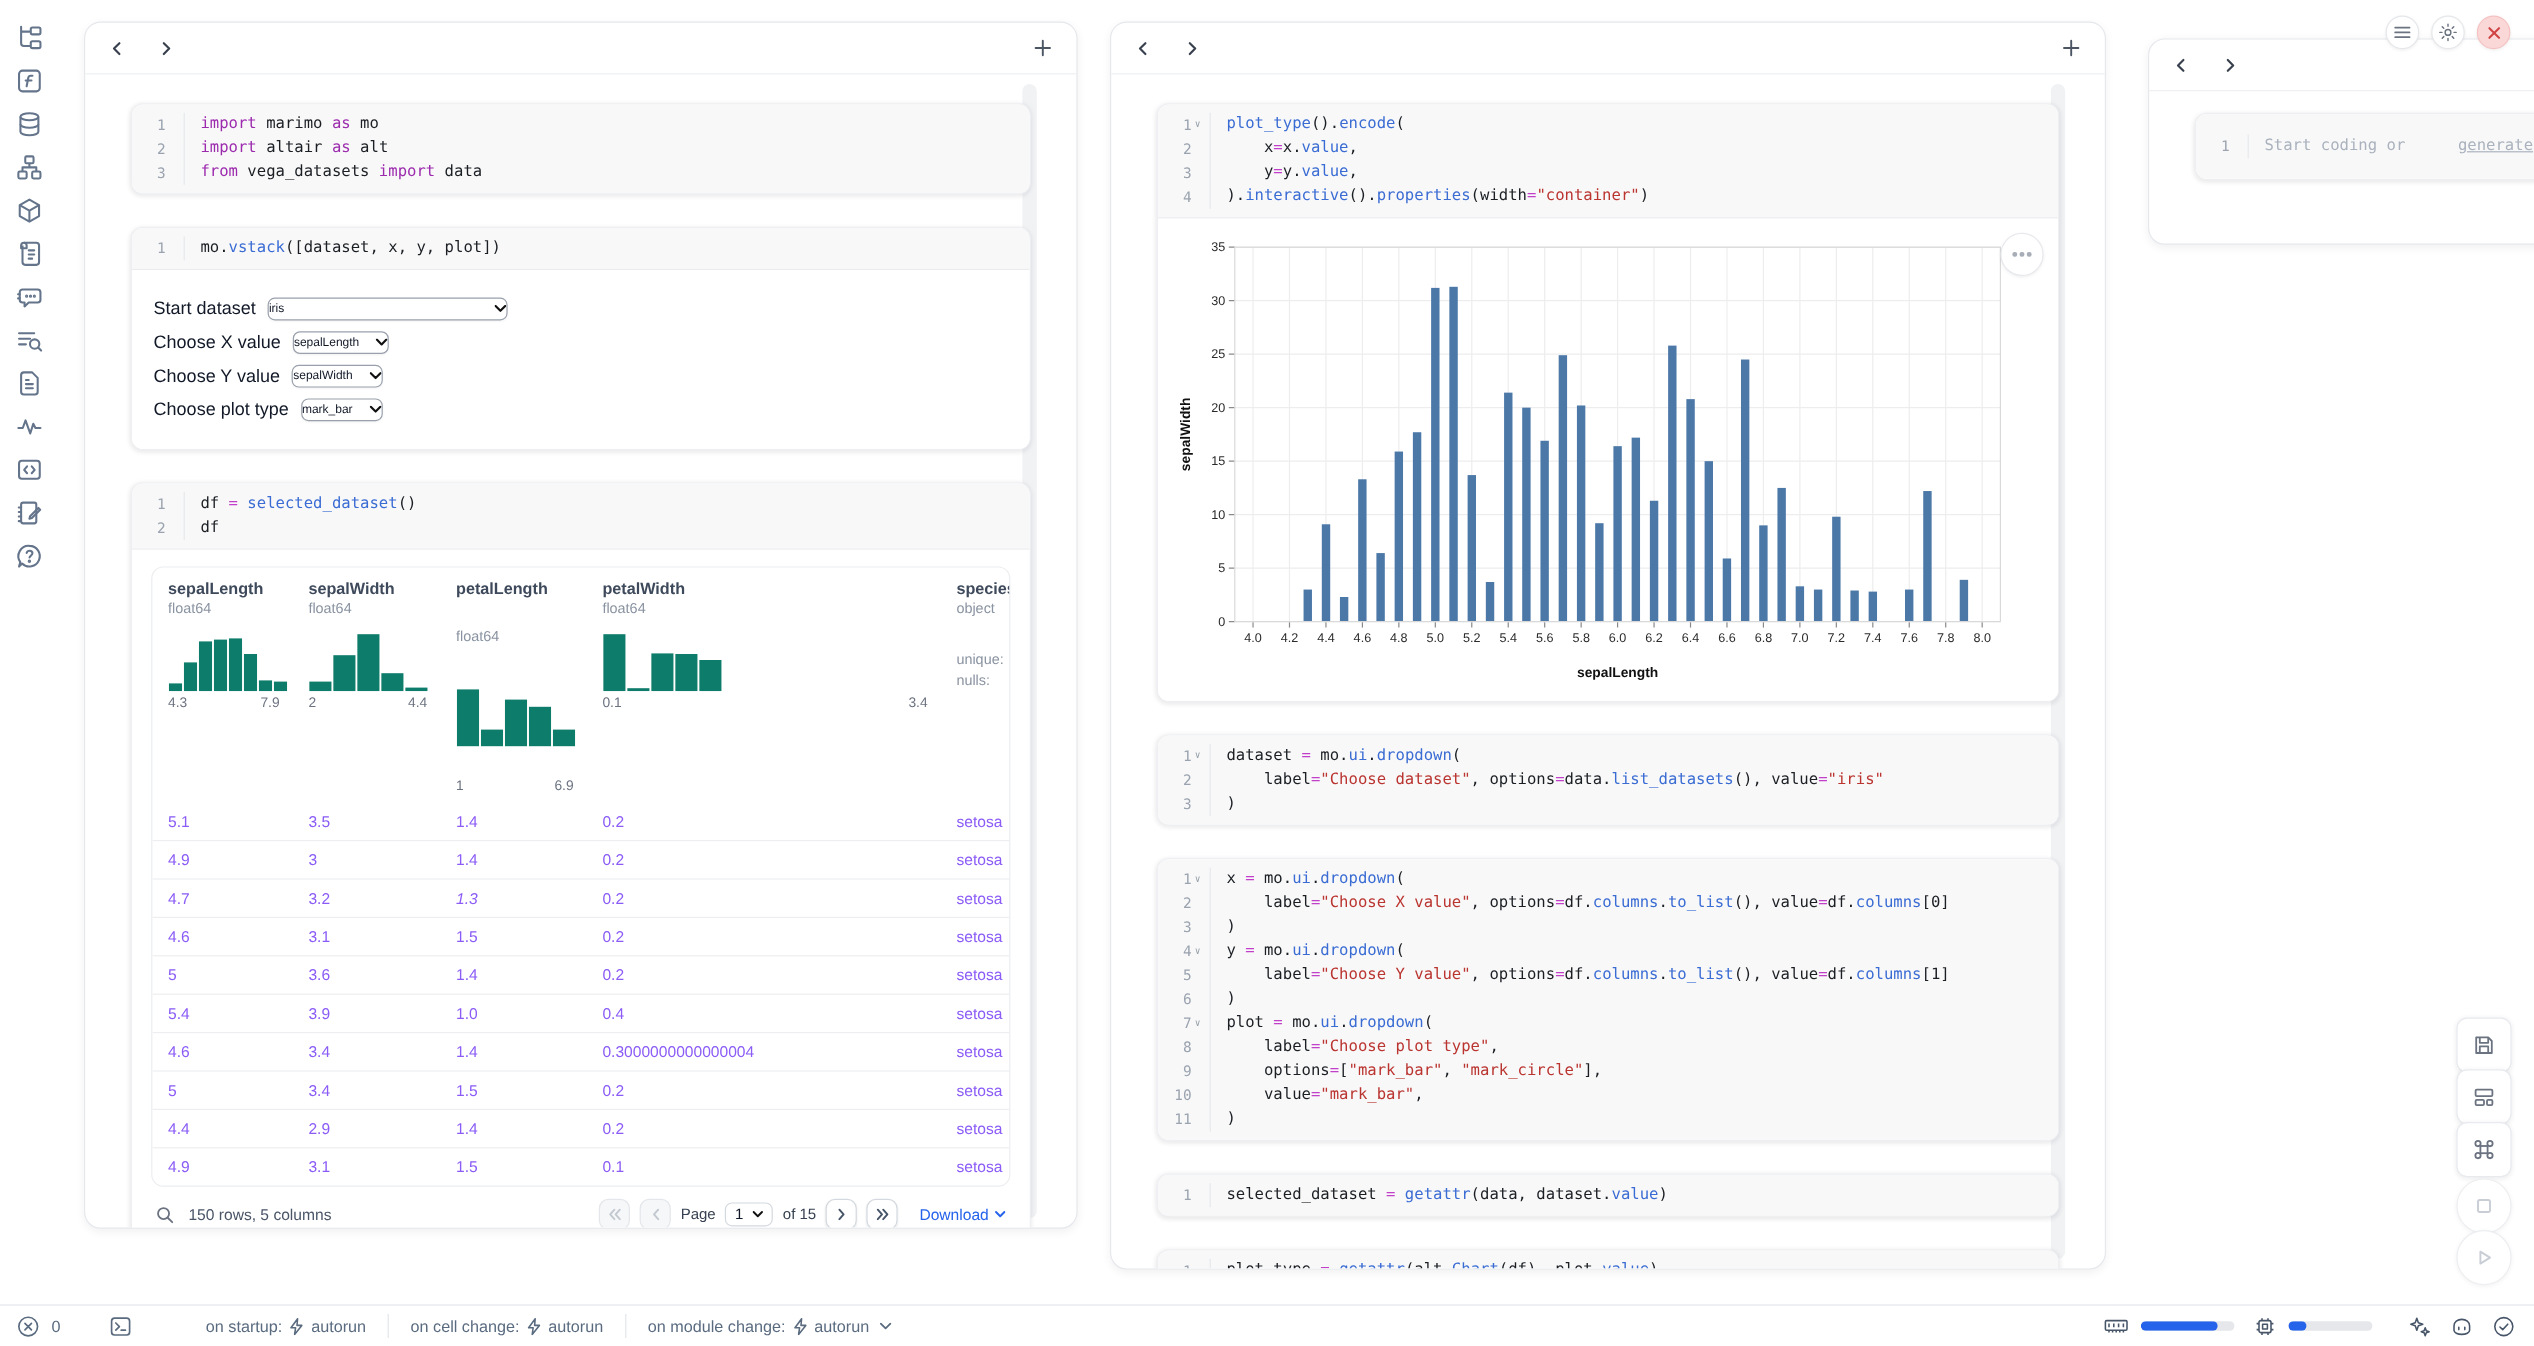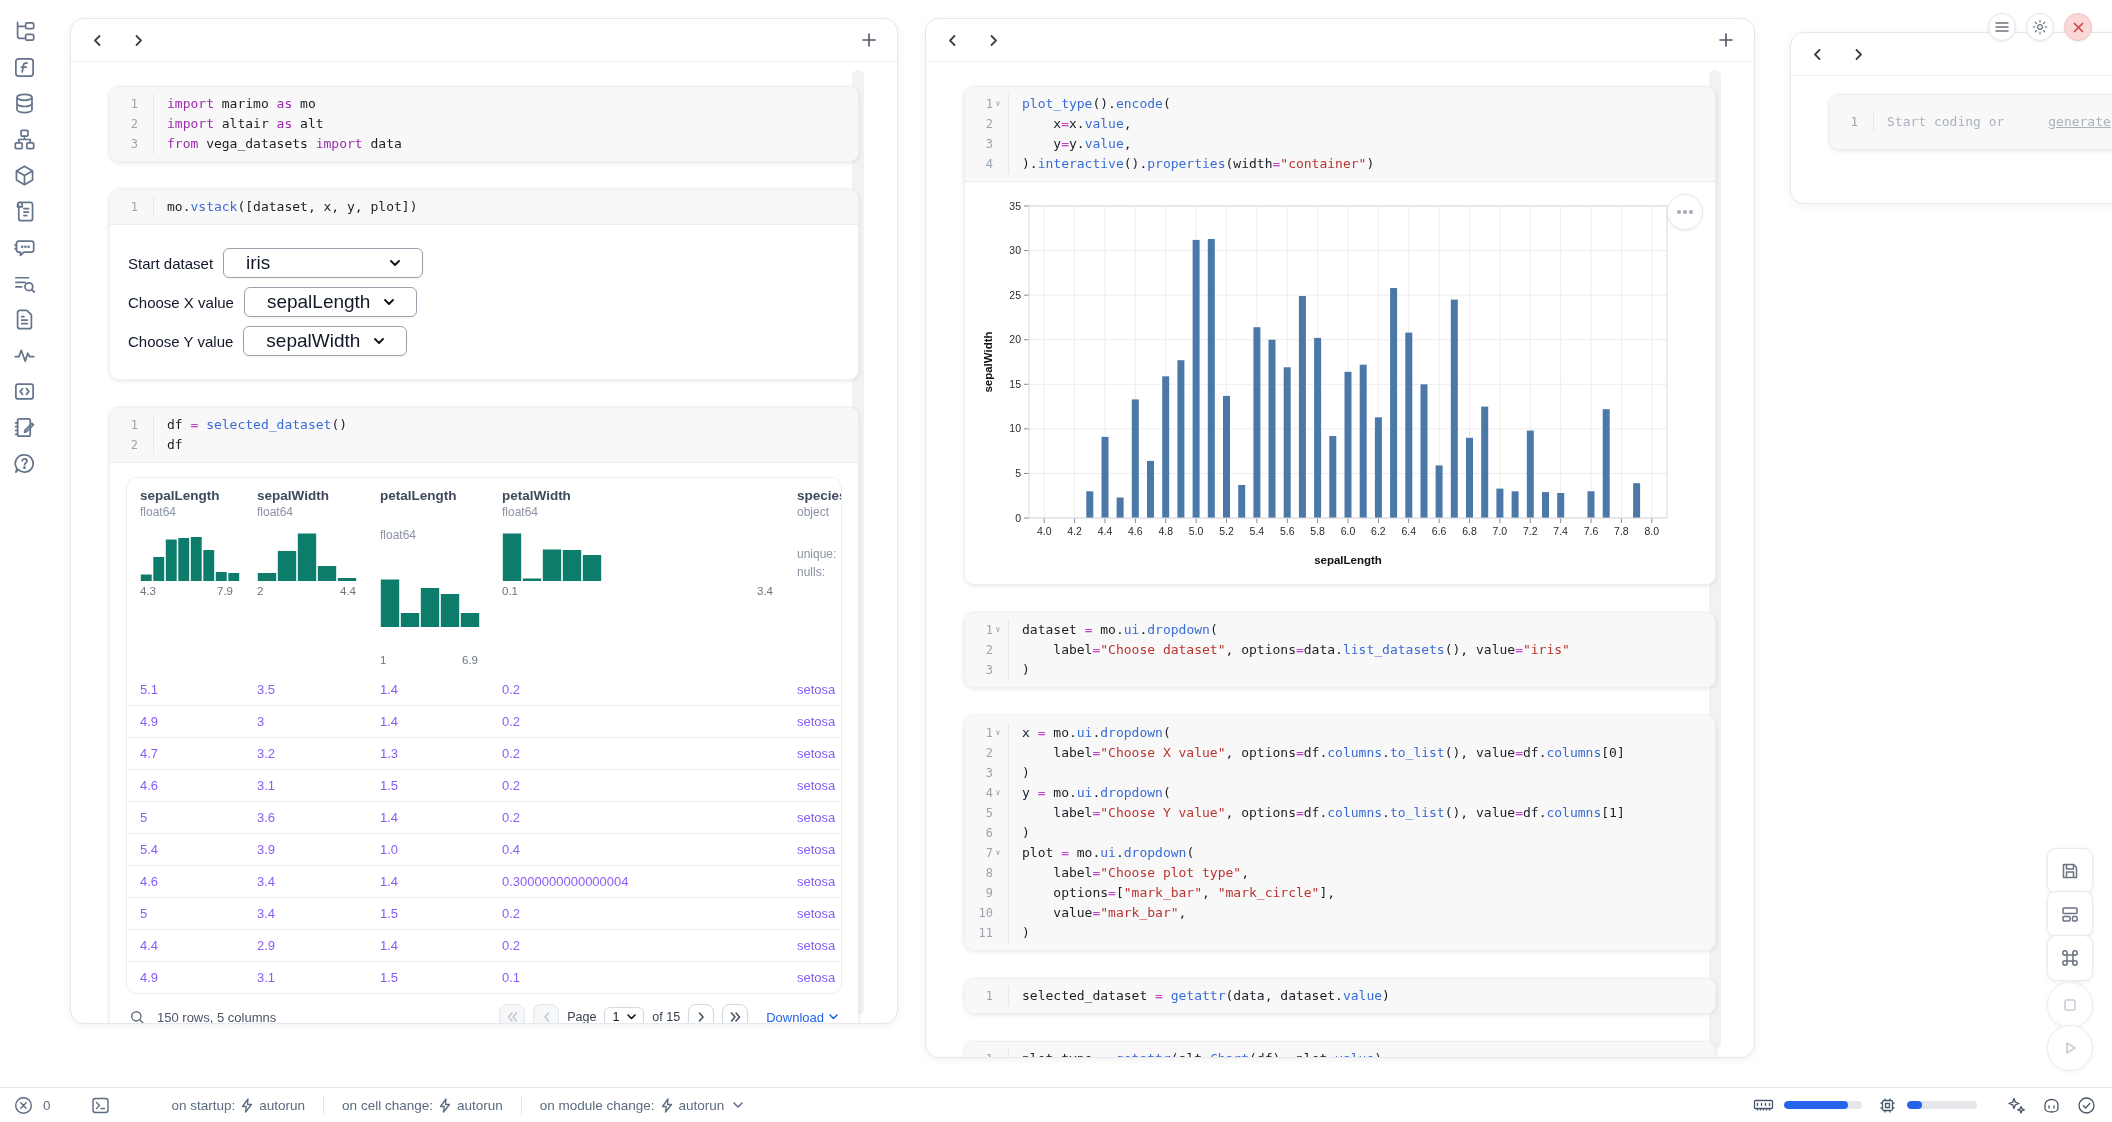--- a/index.html
+++ b/index.html
@@ -38,22 +38,22 @@
   .num{color:#9AA3AF;font-size:12px;}
   .fold{width:10px;text-align:center;font-size:8px;color:#98A1AC;}
   .tok-pl{color:#1B1F24;} .tok-kw{color:#9C2BAE;} .tok-fn{color:#3A6CD4;}
   .tok-str{color:#BA3430;} .tok-op{color:#C13FC9;}
   .output{border-top:1px solid #EBECEF;background:#fff;position:relative;}
 
   
   .dd-out{padding:14px 18px;}
   .dd-row{display:flex;align-items:center;margin:9px 0;font-size:15px;color:#111827;}
   .dd-label{margin-right:10px;}
-  .dd-select{border:1px solid #9AA1AC;border-radius:6px;padding:3px 22px;display:inline-flex;align-items:center;
-             font-size:19px;color:#111827;background:#fff;box-shadow:0 1px 2px rgba(0,0,0,.05);cursor:pointer;box-sizing:border-box;}
+  .dd-select{border:1px solid #9AA1AC;border-radius:6px;padding:3px 0;display:inline-flex;align-items:center;
+             font-size:10px;color:#111827;background:#fff;box-shadow:0 1px 2px rgba(0,0,0,.05);cursor:pointer;box-sizing:border-box;}
   .dd-select .dd-chev{margin-left:14px;color:#111;}
   .dd-select.wide{width:200px;} .dd-select.wide .dd-chev{margin-left:auto;}
 
   
   .tbl-out{padding:14px 16px 12px 16px;}
   .tbl-wrap{border:1px solid #ECEDF0;border-radius:10px;overflow:hidden;}
   .trow{display:flex;border-top:1px solid #EDEEF1;}
   .trow:first-child{border-top:none;}
   .tcell{flex:none;padding:8px 0 8px 13px;font-size:13px;color:#8b5cf6;box-sizing:border-box;
          white-space:nowrap;overflow:visible;}
@@ -271,20 +271,31 @@
             <span class="dd-label">Choose Y value</span>
             <span class="dd-select">
               <span class="dd-value">sepalWidth</span>
               <span class="dd-chev">
                 <svg width="10" height="7" viewBox="0 0 10 7" fill="none" stroke="#111" stroke-width="1.8" stroke-linecap="round" stroke-linejoin="round">
                   <polyline points="1,1 5,5 9,1"></polyline>
                 </svg>
               </span>
             </span>
           </div>
+          <div class="dd-row">
+            <span class="dd-label">Choose plot type</span>
+            <span class="dd-select">
+              <span class="dd-value">mark_bar</span>
+              <span class="dd-chev">
+                <svg width="10" height="7" viewBox="0 0 10 7" fill="none" stroke="#111" stroke-width="1.8" stroke-linecap="round" stroke-linejoin="round">
+                  <polyline points="1,1 5,5 9,1"></polyline>
+                </svg>
+              </span>
+            </span>
+          </div>
         </div>
     </div>
 
     <div class="cell">
       <div class="code">
           <div class="codeline"><span class="gutter"><span class="num">1</span><span class="fold"></span></span><span class="codetext"><span class="tok-pl">df </span><span class="tok-op">=</span><span class="tok-pl"> </span><span class="tok-fn">selected_dataset</span><span class="tok-pl">()</span></span></div>
           <div class="codeline"><span class="gutter"><span class="num">2</span><span class="fold"></span></span><span class="codetext"><span class="tok-pl">df</span></span></div>
         </div>
       <div class="output tbl-out">
         <div class="tbl-wrap">
@@ -380,21 +391,21 @@
               <div class="trow">
                 <div class="tcell" style="width: 117px;">4.9</div>
                 <div class="tcell" style="width: 123px;">3</div>
                 <div class="tcell" style="width: 122px;">1.4</div>
                 <div class="tcell" style="width: 295px;">0.2</div>
                 <div class="tcell" style="width: 220px;">setosa</div>
               </div>
               <div class="trow">
                 <div class="tcell" style="width: 117px;">4.7</div>
                 <div class="tcell" style="width: 123px;">3.2</div>
-                <div class="tcell" style="width: 122px;">1.3</div>
+                <div class="tcell" style="width: 122px; font-style: italic;">1.3</div>
                 <div class="tcell" style="width: 295px;">0.2</div>
                 <div class="tcell" style="width: 220px;">setosa</div>
               </div>
               <div class="trow">
                 <div class="tcell" style="width: 117px;">4.6</div>
                 <div class="tcell" style="width: 123px;">3.1</div>
                 <div class="tcell" style="width: 122px;">1.5</div>
                 <div class="tcell" style="width: 295px;">0.2</div>
                 <div class="tcell" style="width: 220px;">setosa</div>
               </div>

